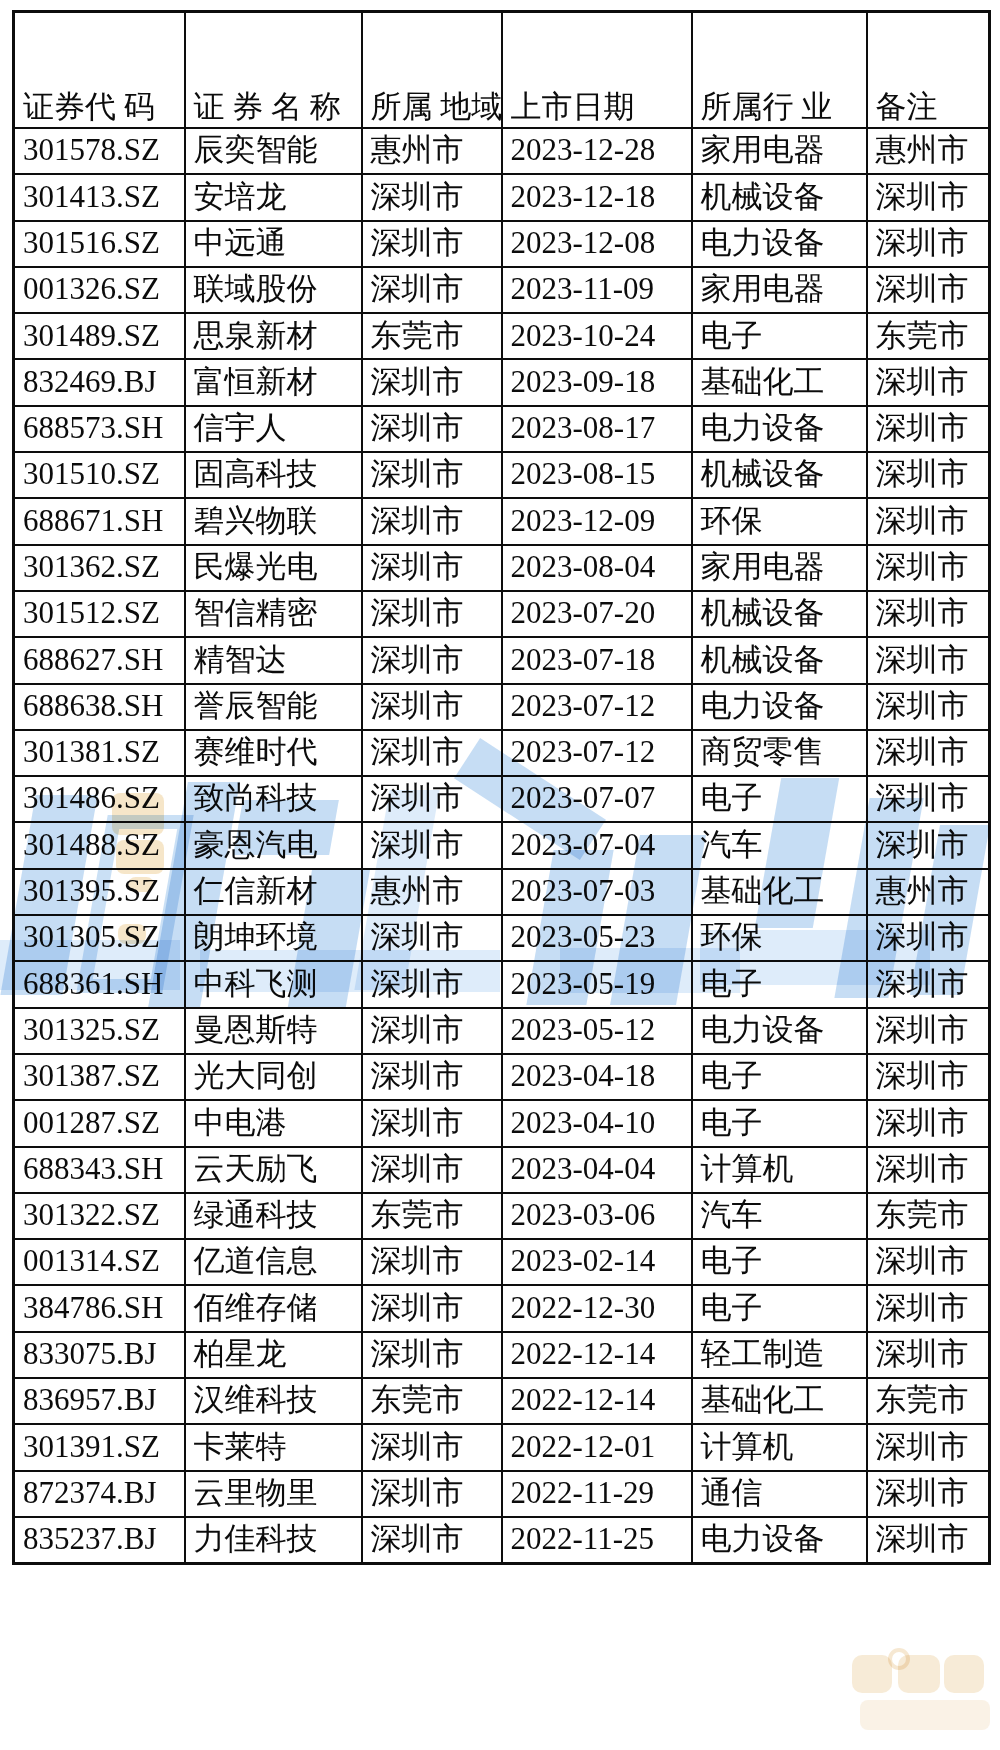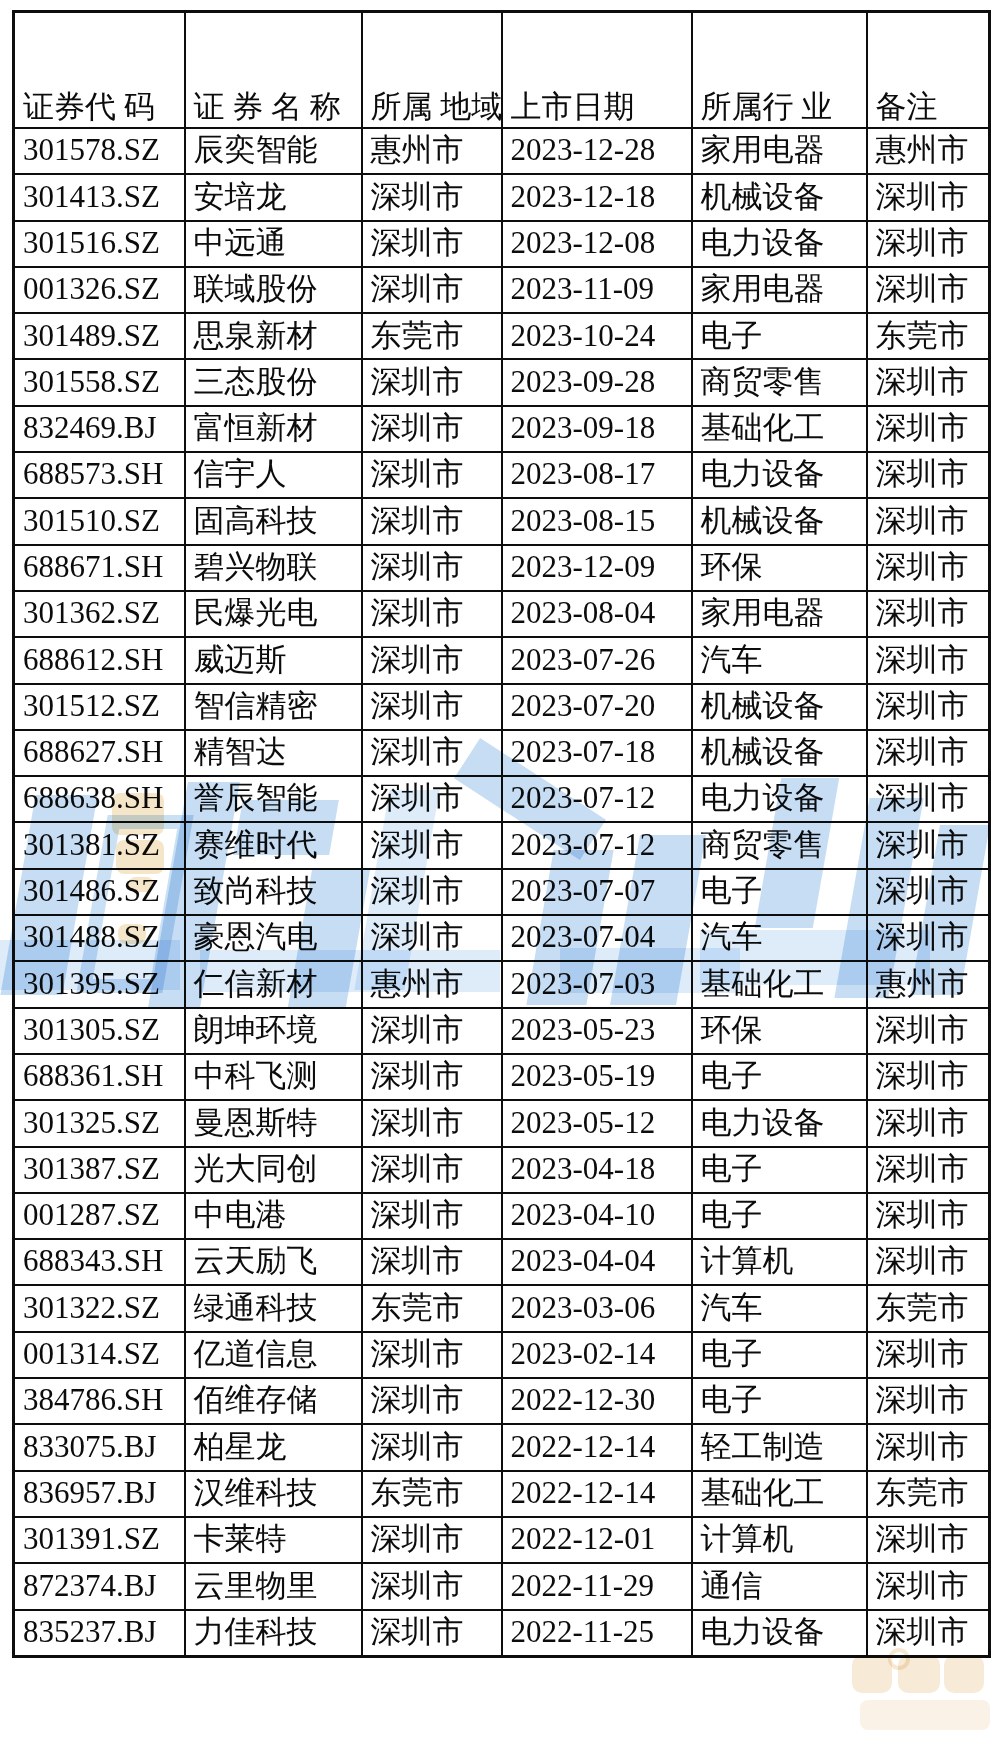--- a/index.html
+++ b/index.html
@@ -98,28 +98,20 @@
         </tr>
         <tr>
           <td>301489.SZ</td>
           <td>思泉新材</td>
           <td>东莞市</td>
           <td>2023-10-24</td>
           <td>电子</td>
           <td>东莞市</td>
         </tr>
         <tr>
-          <td>301558.SZ</td>
-          <td>三态股份</td>
-          <td>深圳市</td>
-          <td>2023-09-28</td>
-          <td>商贸零售</td>
-          <td>深圳市</td>
-        </tr>
-        <tr>
           <td>832469.BJ</td>
           <td>富恒新材</td>
           <td>深圳市</td>
           <td>2023-09-18</td>
           <td>基础化工</td>
           <td>深圳市</td>
         </tr>
         <tr>
           <td>688573.SH</td>
           <td>信宇人</td>
@@ -143,28 +135,20 @@
           <td>2023-12-09</td>
           <td>环保</td>
           <td>深圳市</td>
         </tr>
         <tr>
           <td>301362.SZ</td>
           <td>民爆光电</td>
           <td>深圳市</td>
           <td>2023-08-04</td>
           <td>家用电器</td>
-          <td>深圳市</td>
-        </tr>
-        <tr>
-          <td>688612.SH</td>
-          <td>威迈斯</td>
-          <td>深圳市</td>
-          <td>2023-07-26</td>
-          <td>汽车</td>
           <td>深圳市</td>
         </tr>
         <tr>
           <td>301512.SZ</td>
           <td>智信精密</td>
           <td>深圳市</td>
           <td>2023-07-20</td>
           <td>机械设备</td>
           <td>深圳市</td>
         </tr>

